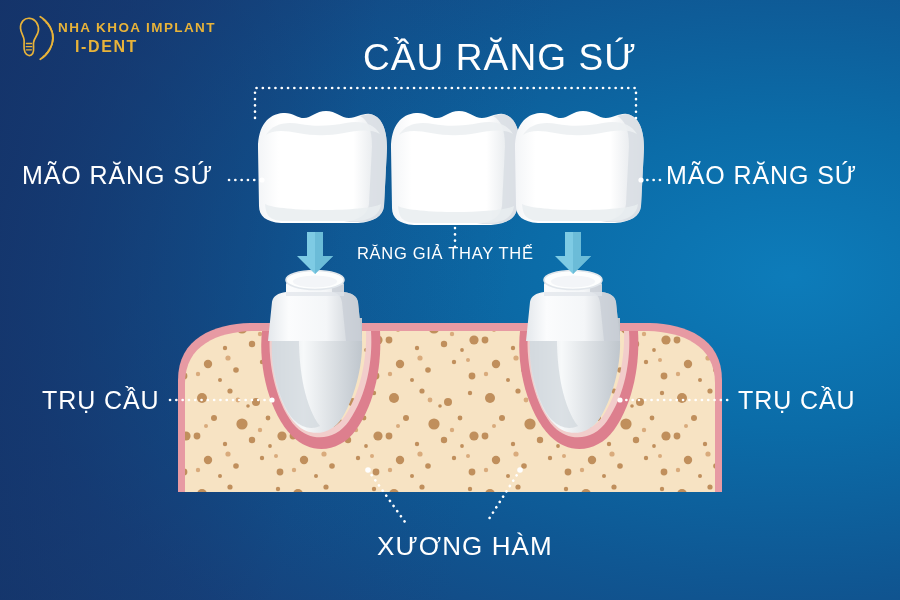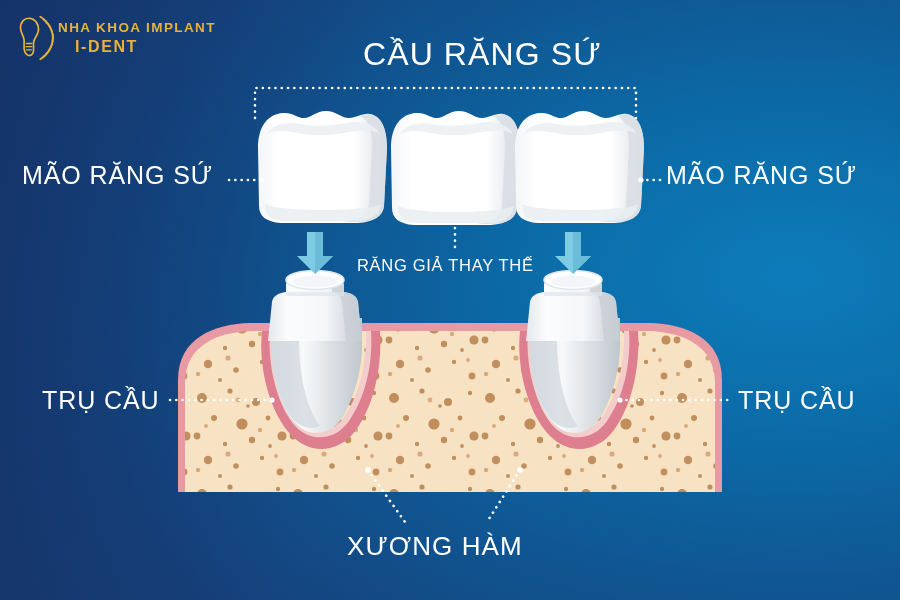--- a/index.html
+++ b/index.html
@@ -23,27 +23,27 @@
     pointer-events: none;
   }
   .art { position: absolute; inset: 0; }
   .label {
     position: absolute;
     color: #ffffff;
     letter-spacing: 0.9px;
     white-space: nowrap;
     line-height: 1.18;
   }
-  .lbl-title   { font-size: 32px; left: 363px; top: 36px; letter-spacing: 1.1px; }
+  .lbl-title   { font-size: 37px; left: 363px; top: 36px; letter-spacing: 1.1px; }
   .lbl-crown-l { font-size: 25px; left: 22px;  top: 161px; }
   .lbl-crown-r { font-size: 25px; left: 666px; top: 161px; }
-  .lbl-pontic  { font-size: 16.5px; left: 357px; top: 256px; text-align: center; letter-spacing: 0.7px; }
+  .lbl-pontic  { font-size: 16.5px; left: 357px; top: 244px; text-align: center; letter-spacing: 0.7px; }
   .lbl-abut-l  { font-size: 25px; left: 42px;  top: 386px; }
   .lbl-abut-r  { font-size: 25px; left: 738px; top: 386px; }
-  .lbl-jaw     { font-size: 26px; left: 347px; top: 531px; letter-spacing: 1.1px; }
+  .lbl-jaw     { font-size: 26px; left: 377px; top: 531px; letter-spacing: 1.1px; }
 
   .logo-text { position: absolute; color: #e8b339; font-weight: bold; white-space: nowrap; }
   .logo-line1 { font-size: 13.5px; left: 58px; top: 20px; letter-spacing: 1.4px; }
   .logo-line2 { font-size: 16px;   left: 75px; top: 38px; letter-spacing: 1.6px; }
 </style>
 </head>
 <body>
 
 <div id="stage">
 

